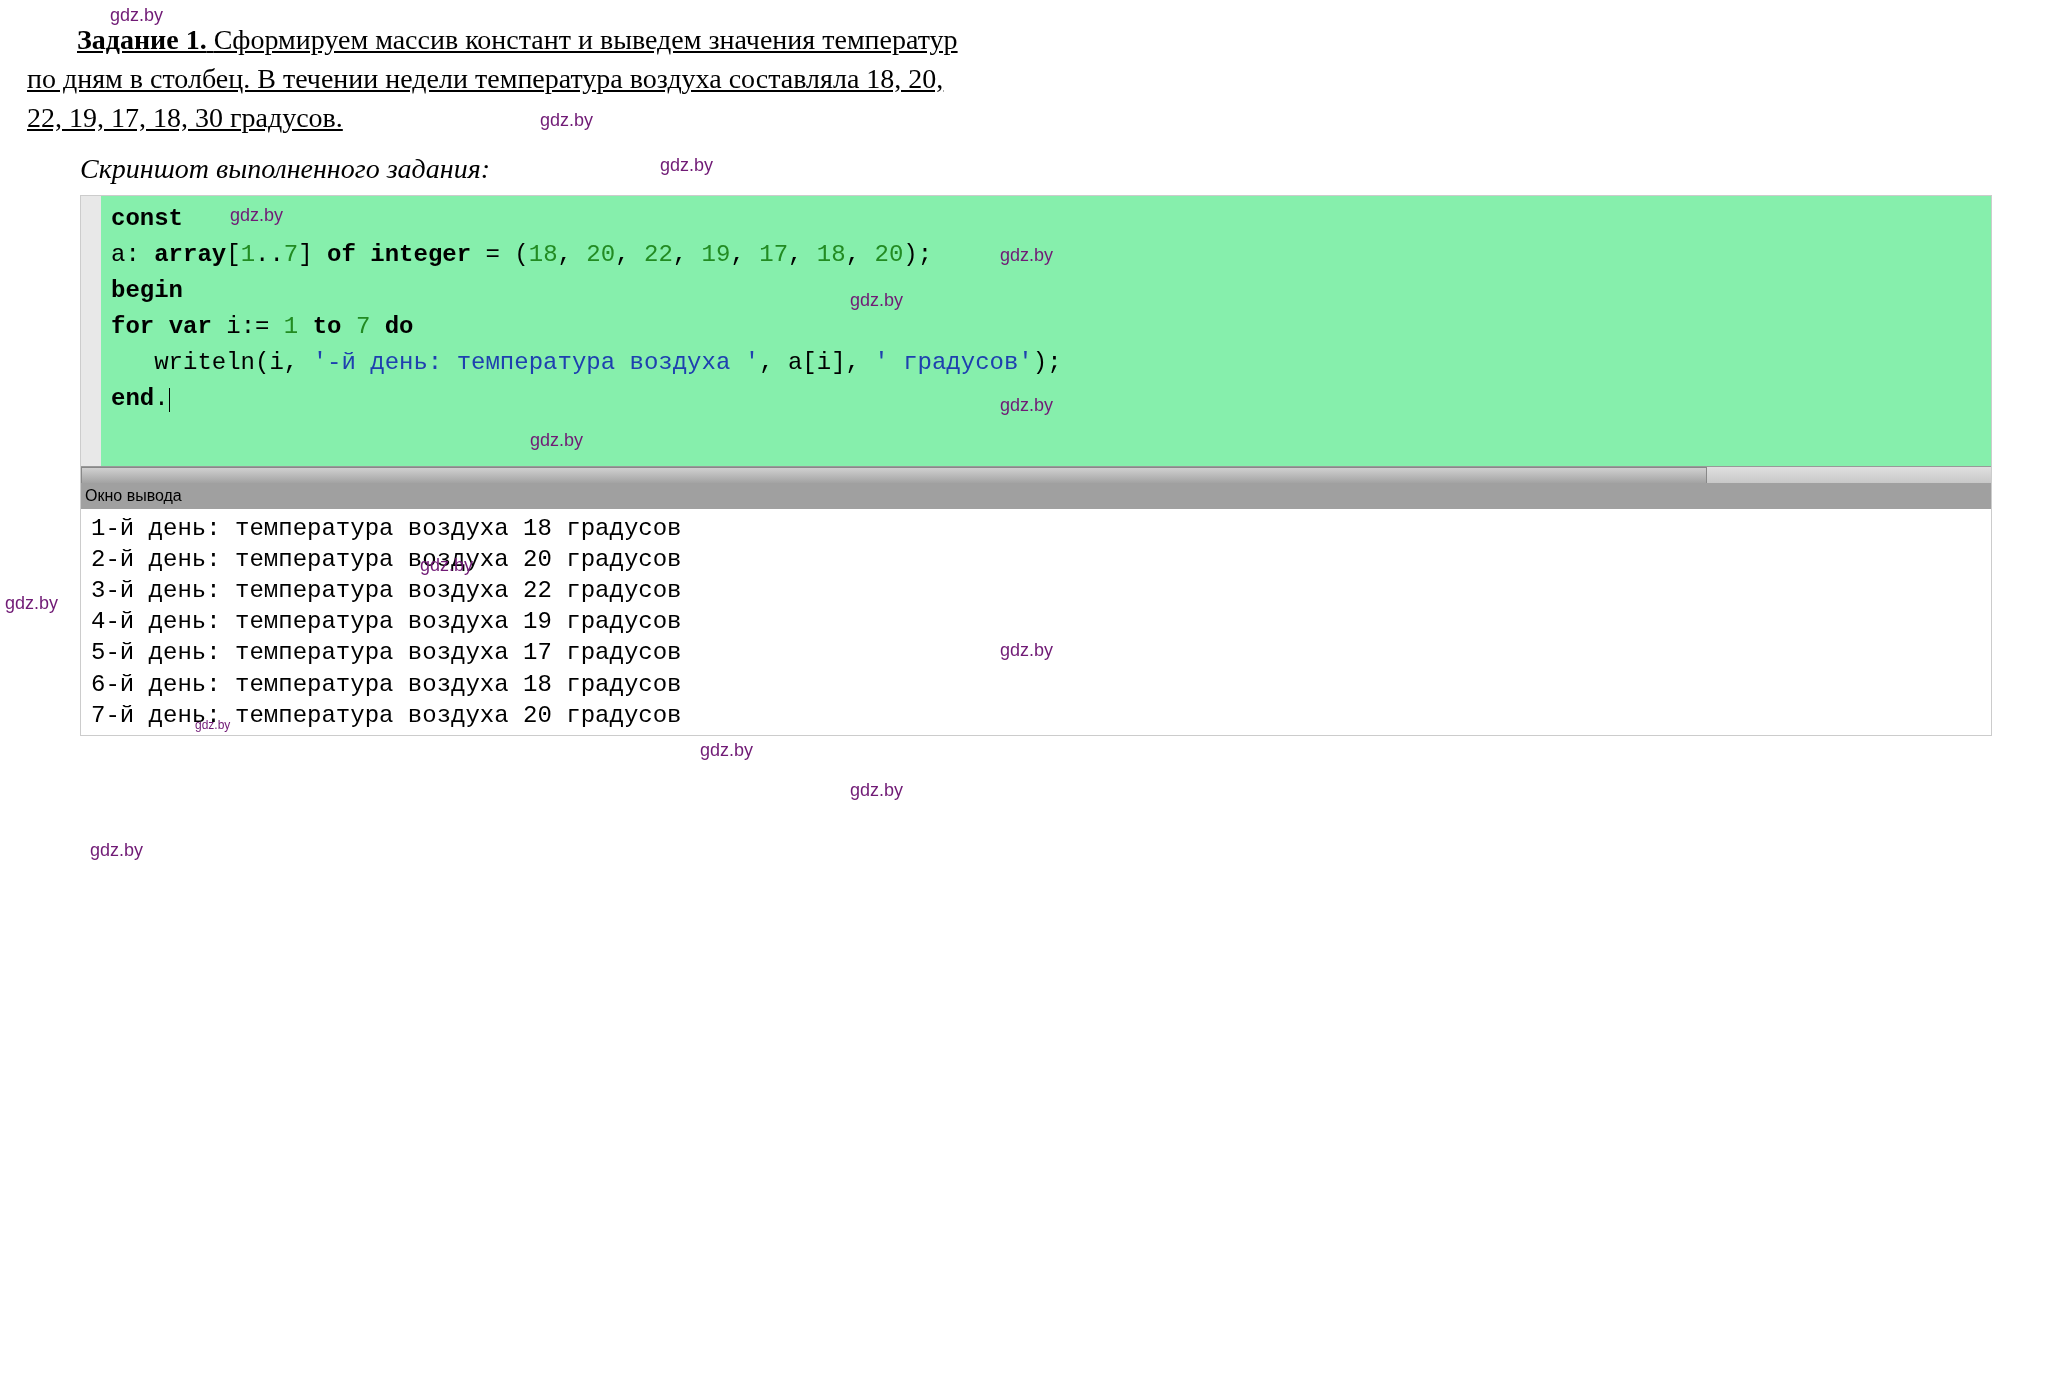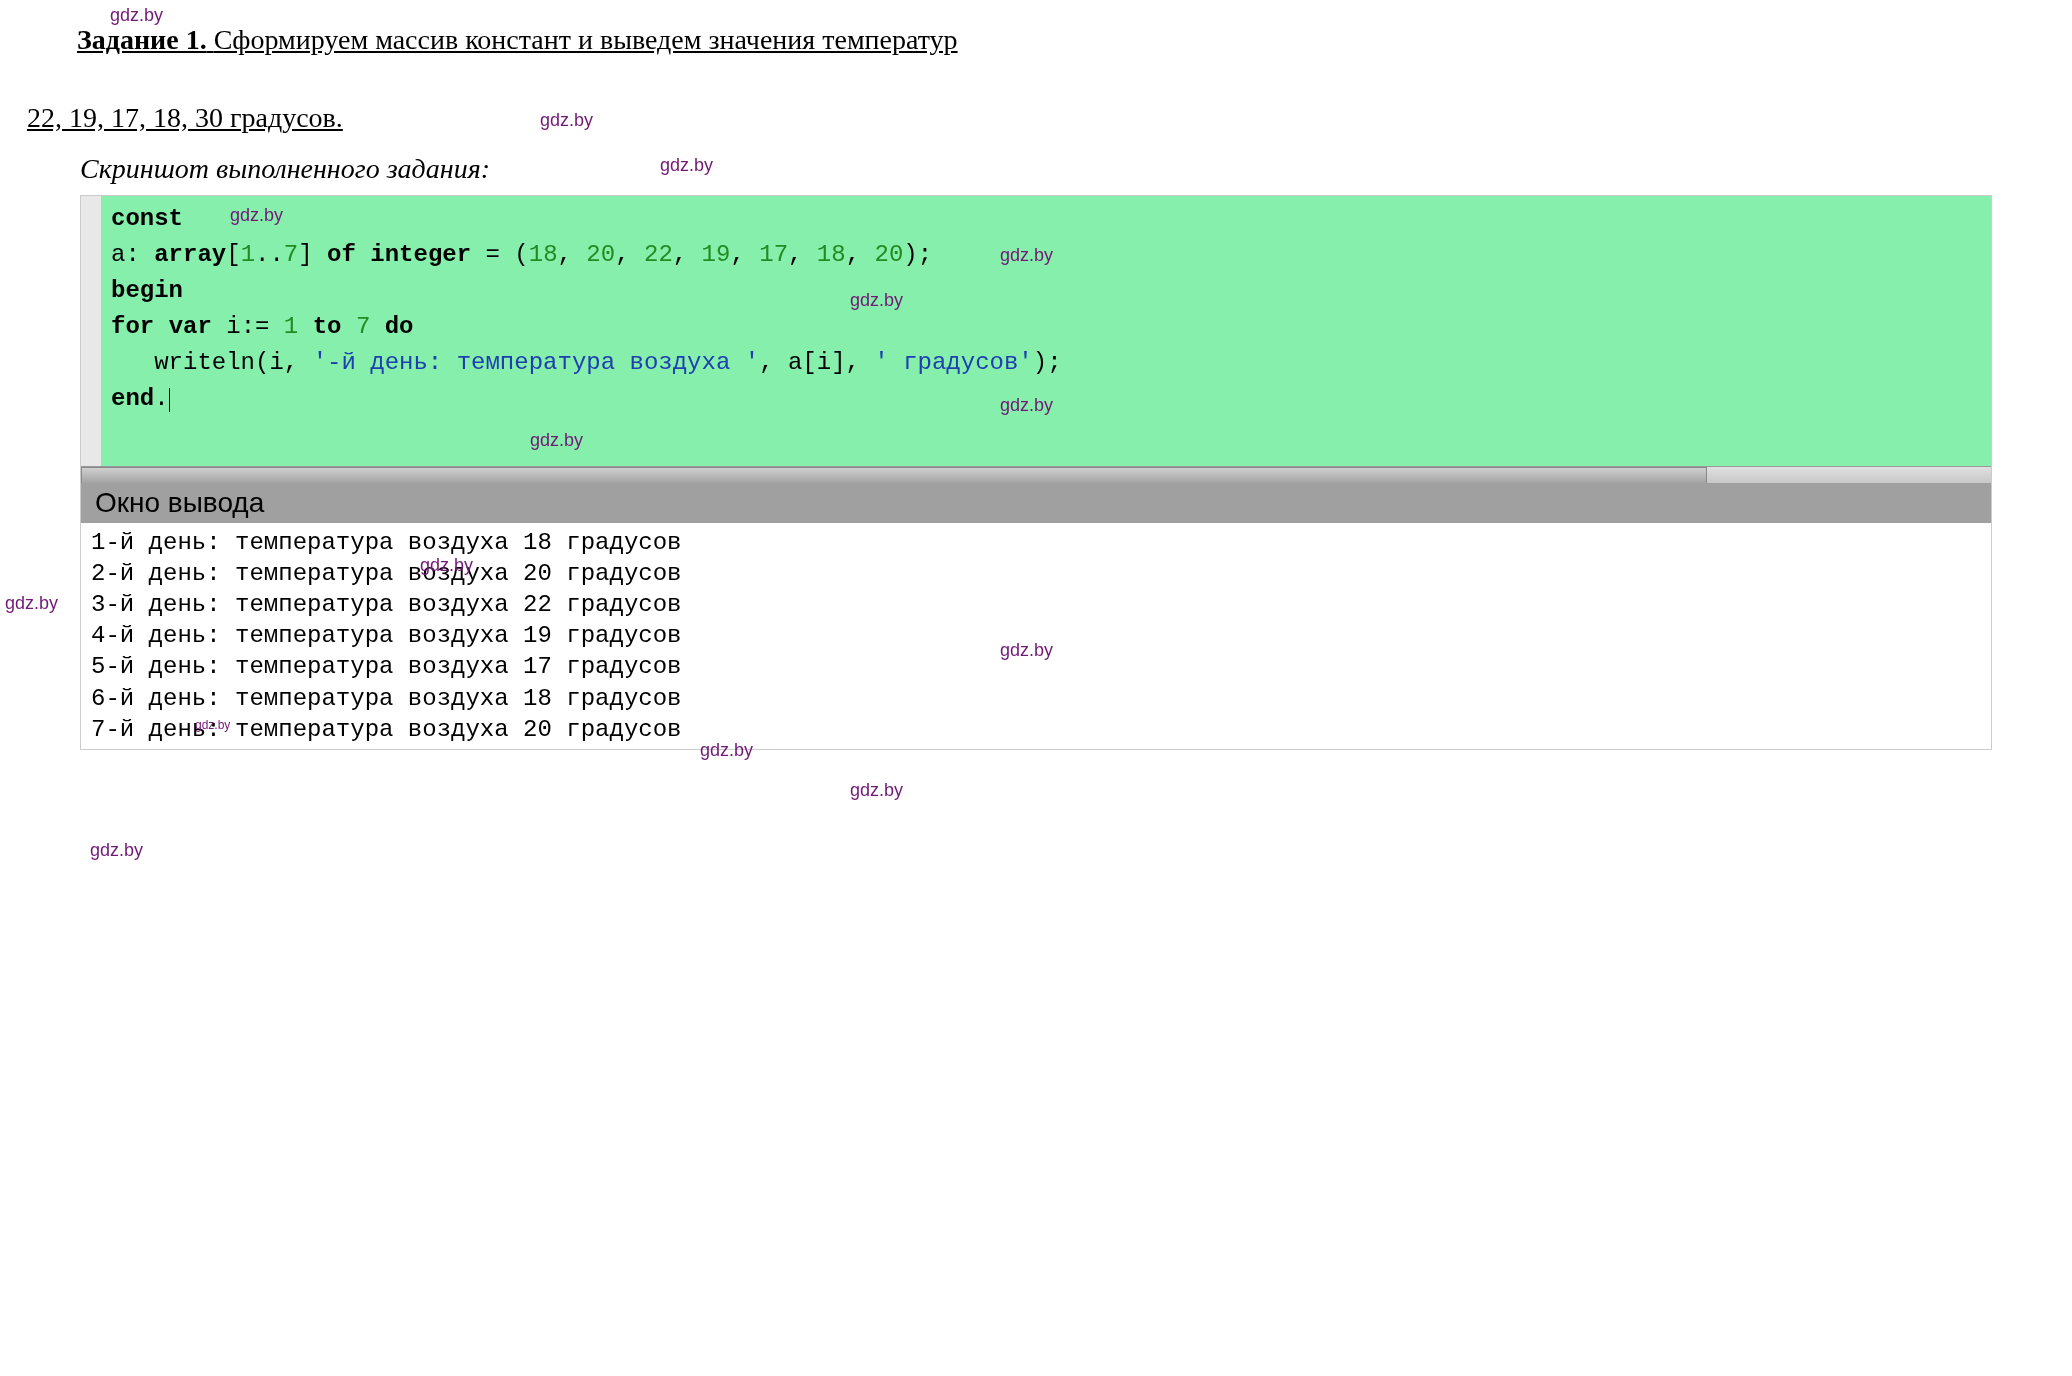--- a/index.html
+++ b/index.html
@@ -57,23 +57,23 @@
       border-top: 1px solid #999;
     }
     .scrollbar-thumb {
       height: 100%;
       width: 85%;
       background: linear-gradient(to bottom, #d0d0d0, #a0a0a0);
       border: 1px solid #888;
     }
     .output-header {
       background: #a0a0a0;
-      padding: 4px 14px;
+      padding: 4px 4px;
       font-family: Arial, sans-serif;
-      font-size: 28px;
+      font-size: 16px;
       color: #000;
     }
     .output-area {
       background: #fff;
       padding: 4px 10px;
       font-family: 'Courier New', Consolas, monospace;
       font-size: 24px;
       line-height: 1.3;
       white-space: pre;
     }
@@ -84,21 +84,21 @@
       vertical-align: text-bottom;
     }
   </style>
 </head>
 <body>
 
 <div class="watermark" style="top:5px; left:110px;">gdz.by</div>
 
 <div class="problem-text">
   <span class="indent"></span><span class="bold">Задание 1.</span> <span>Сформируем массив констант и выведем значения температур</span><br>
-  <br>
+  <span>по дням в столбец. В течении недели температура воздуха составляла 18, 20,</span><br>
   <span>22, 19, 17, 18, 30 градусов.</span>
 </div>
 
 <div class="watermark" style="top:110px; left:540px;">gdz.by</div>
 <div class="watermark" style="top:155px; left:660px;">gdz.by</div>
 
 <div class="screenshot-label">Скриншот выполненного задания:</div>
 
 <div class="ide-container">
   <div class="code-area"><span class="kw">const</span>

